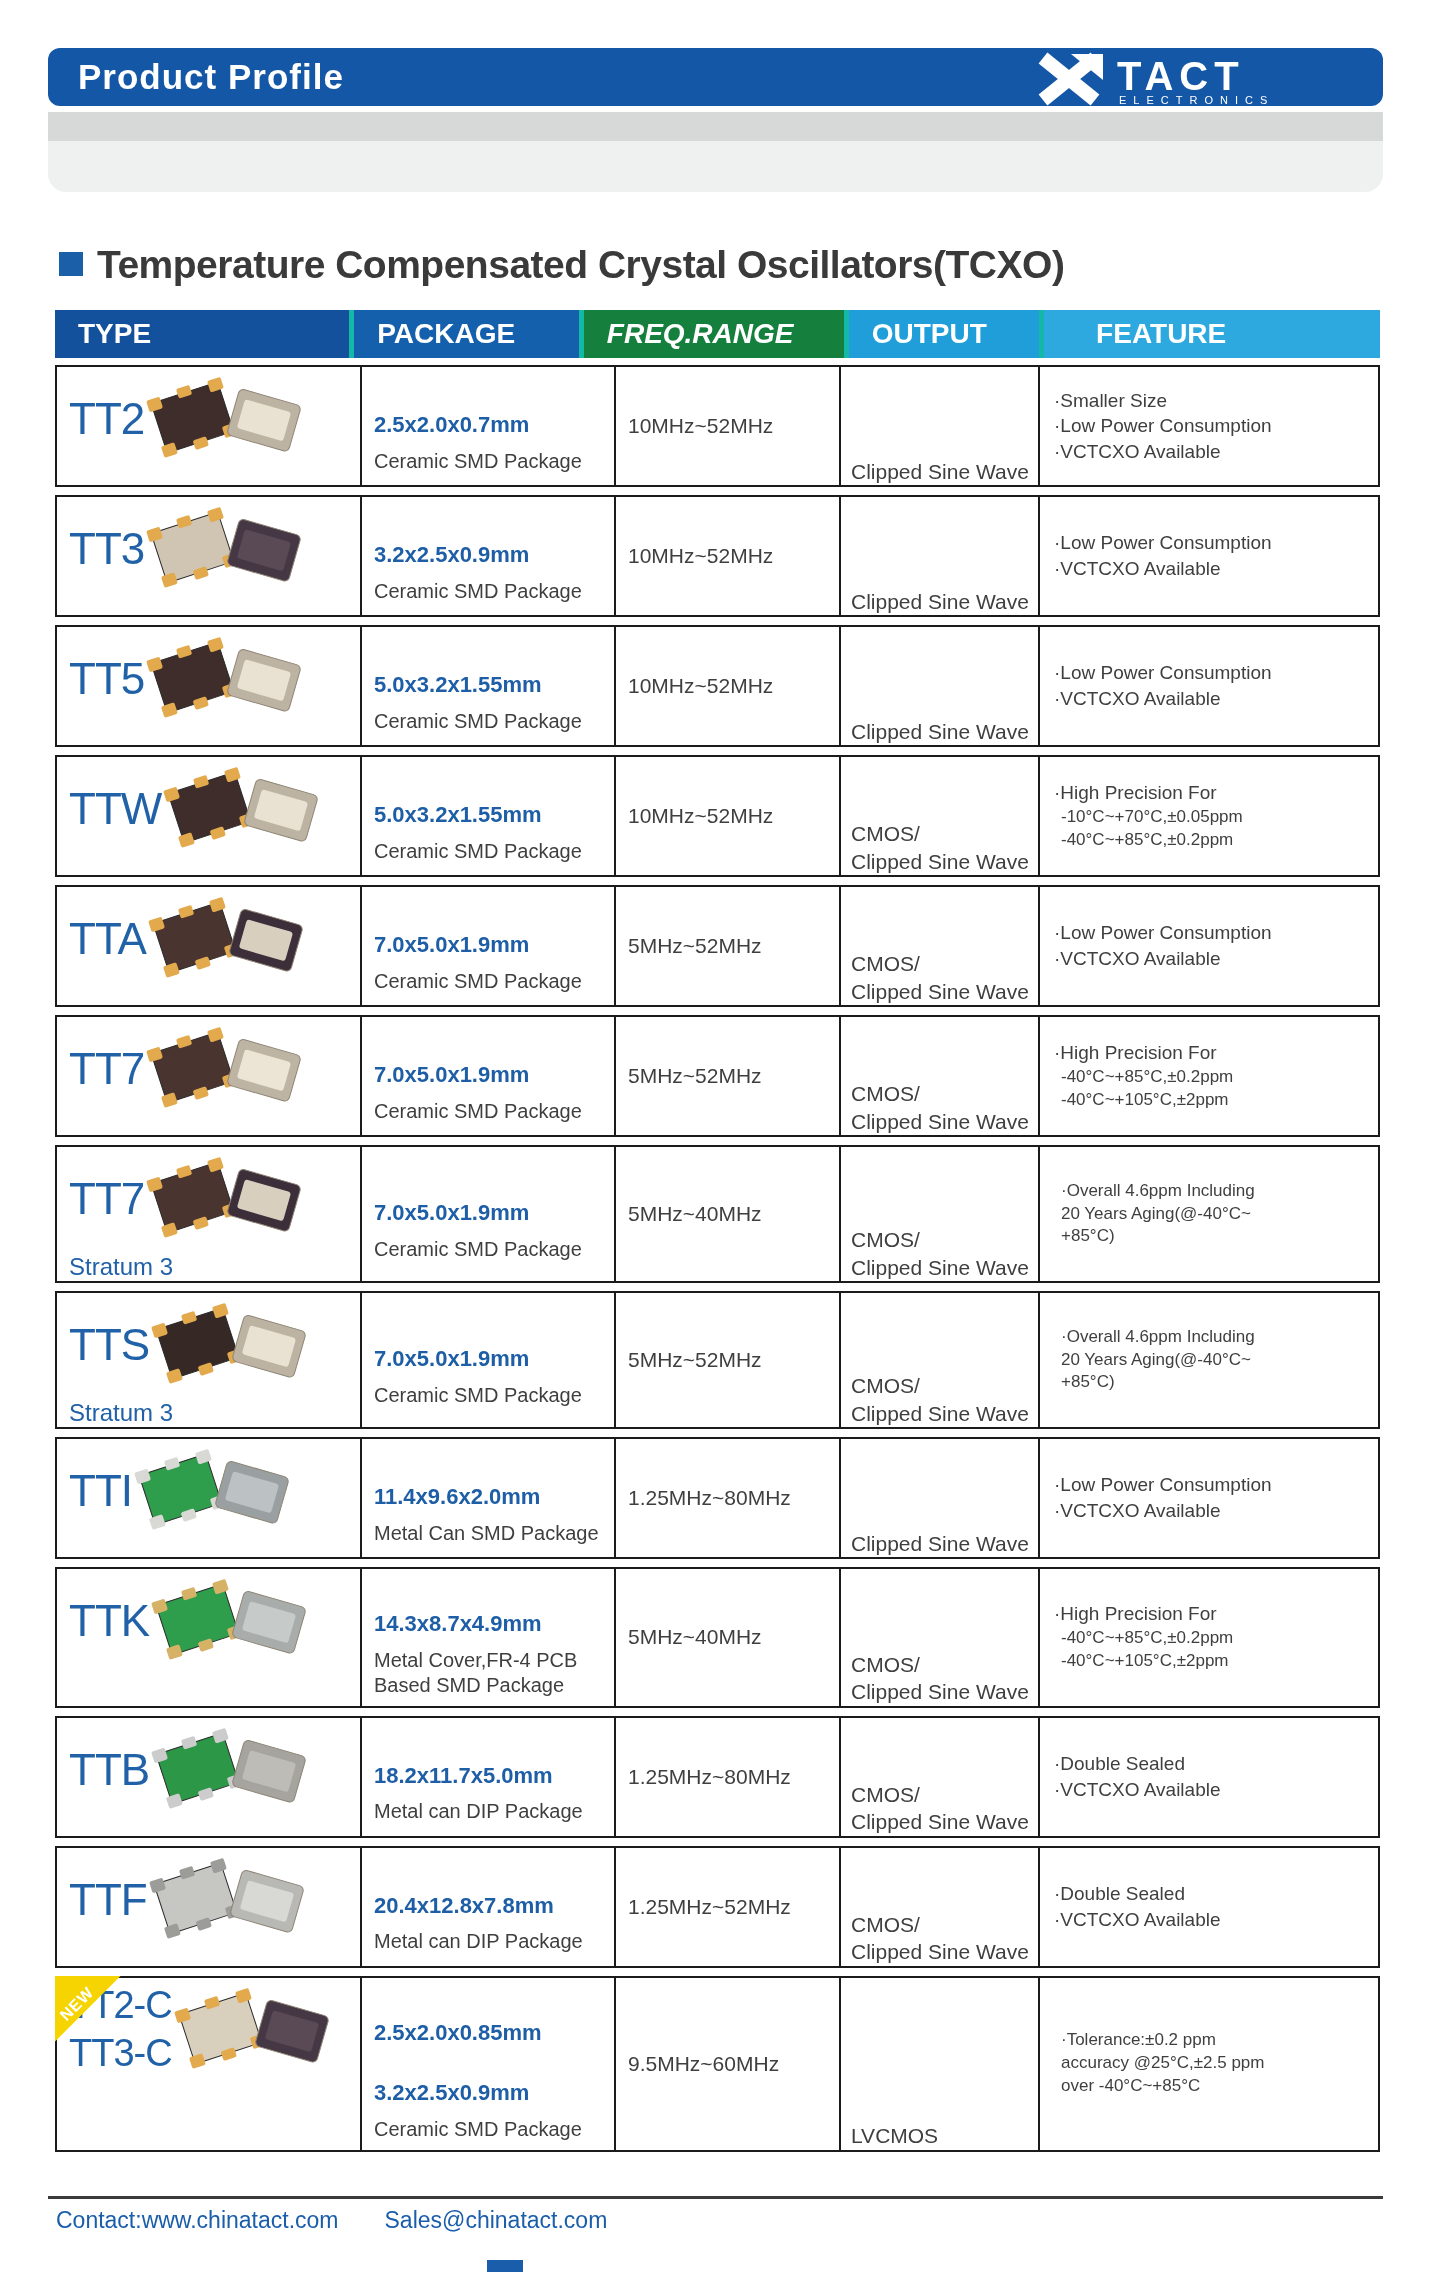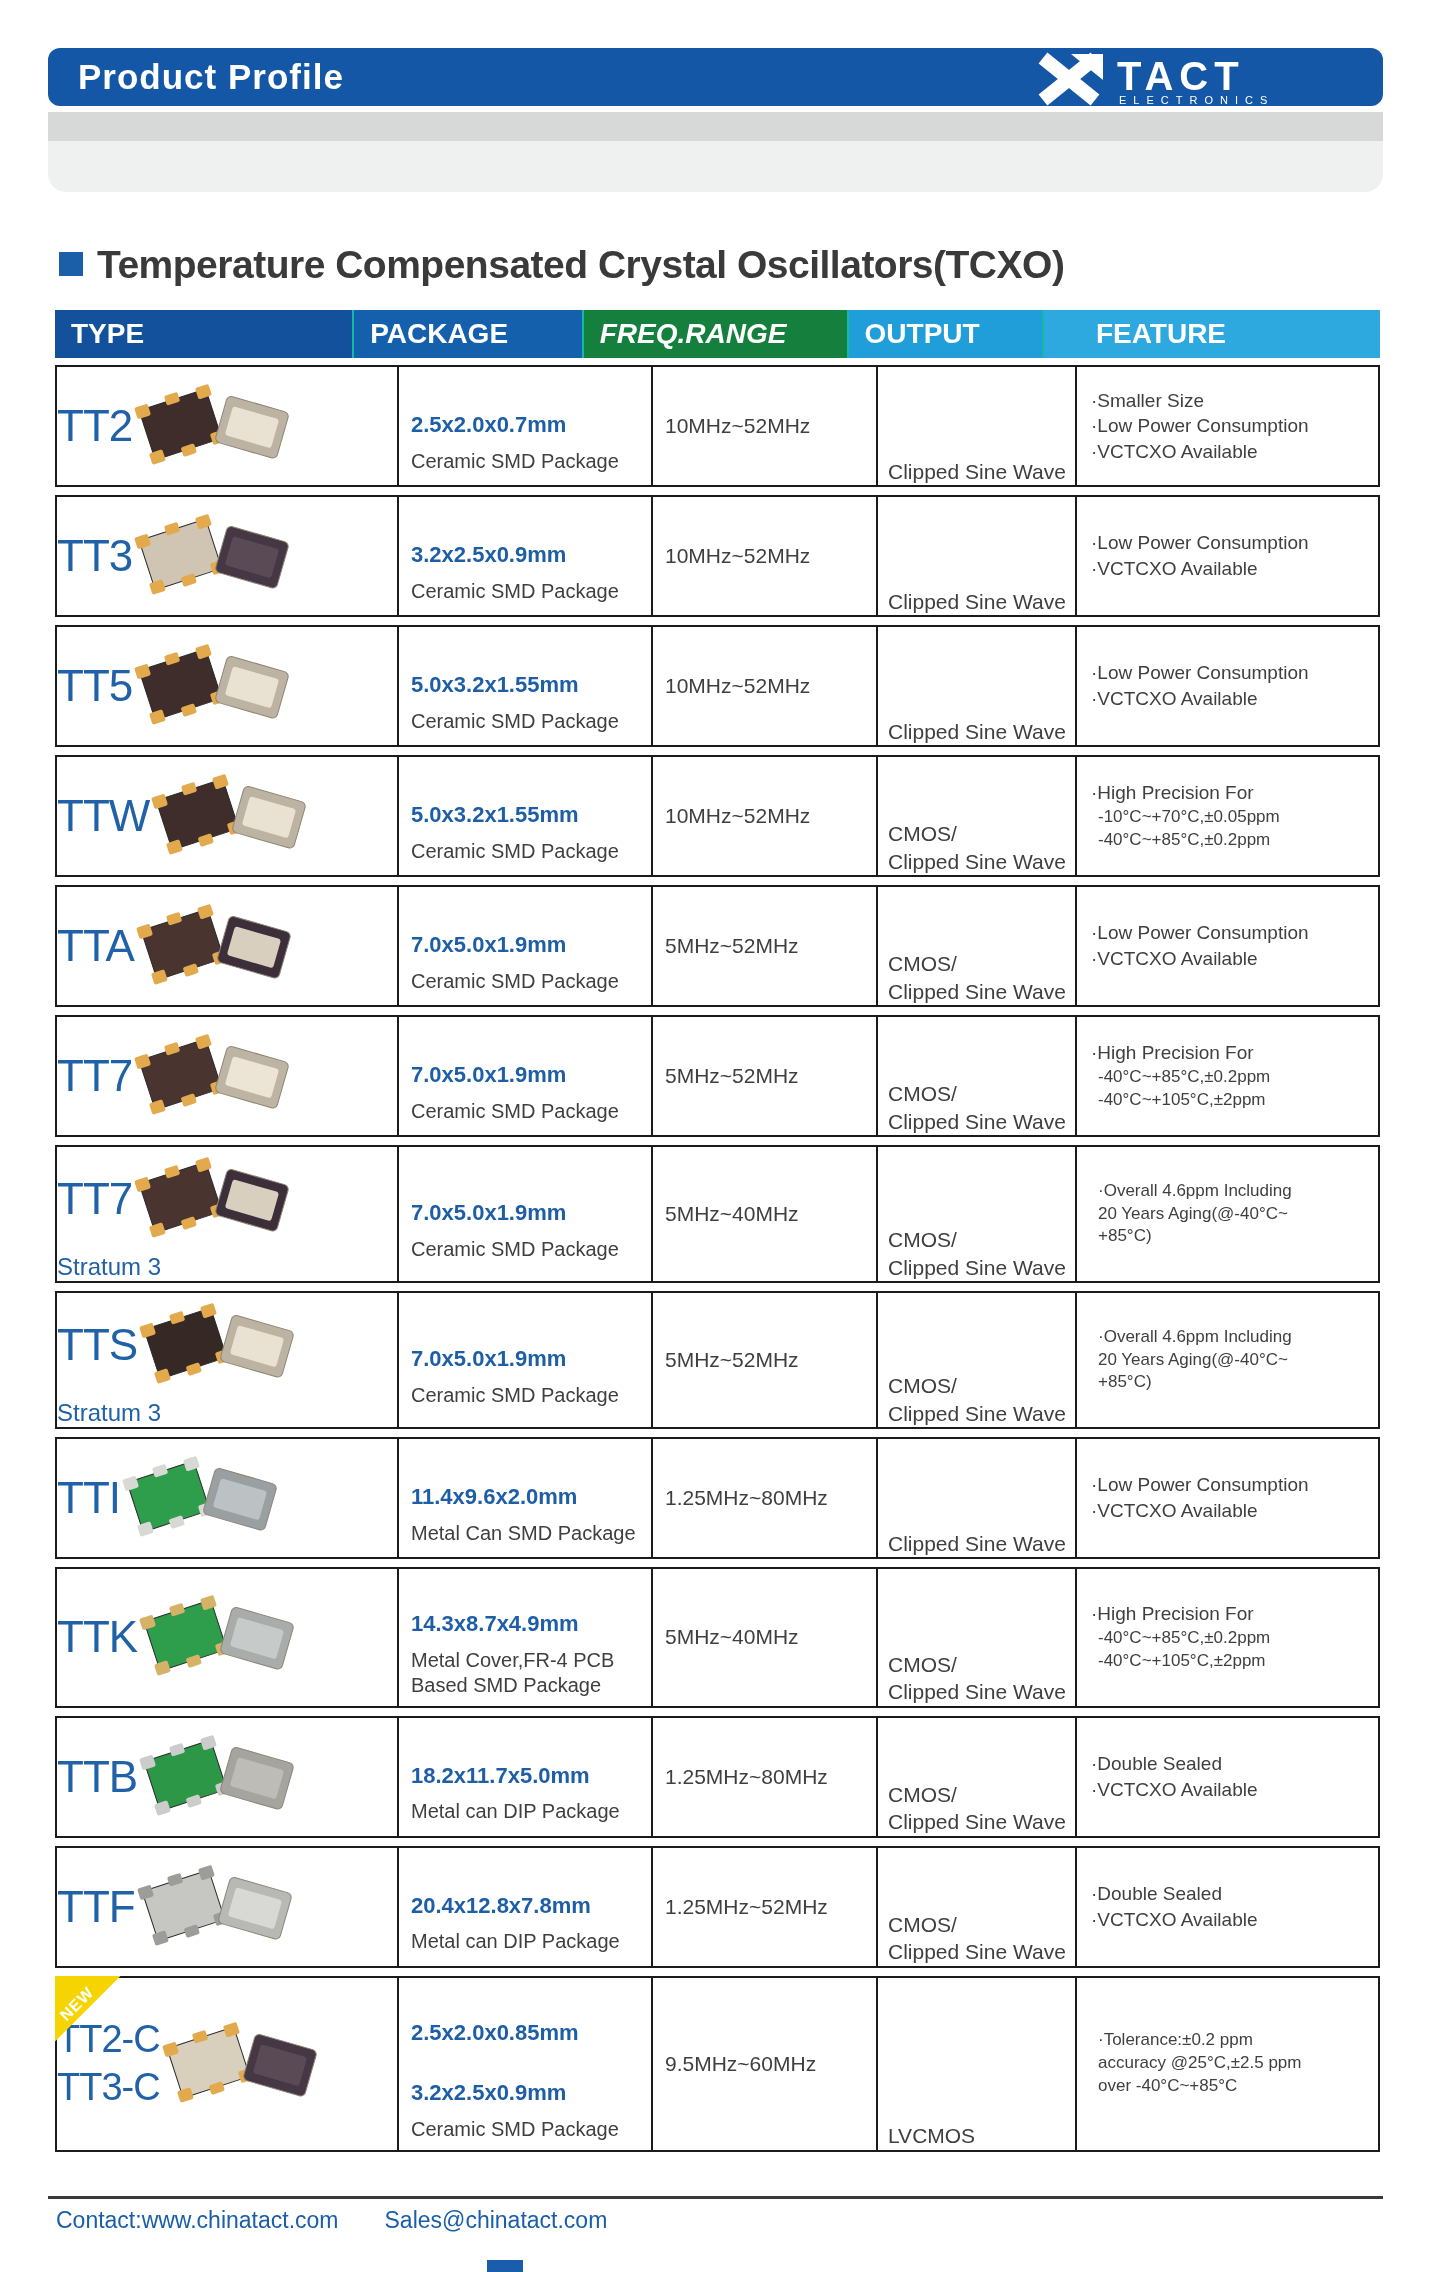--- a/index.html
+++ b/index.html
@@ -24,32 +24,32 @@
   }
   
   .section-row{position:absolute;left:55px;top:243px;display:flex;align-items:flex-start;}
   .bullet{width:24px;height:24px;background:#1a5fa8;margin:9px 14px 0 4px;flex:none;}
   .section-title{font-size:39px;font-weight:bold;color:#3a3a3a;letter-spacing:-0.5px;}
   
   .table{position:absolute;left:55px;top:310px;width:1325px;}
   .thead{display:flex;height:48px;}
   .th{
     box-sizing:border-box;color:#fff;font-weight:bold;font-size:28px;
-    display:flex;align-items:center;padding-left:16px;border-right:2px solid #14b8a6;
+    display:flex;align-items:center;padding-left:23px;border-right:5px solid #14b8a6;
   }
   .th:last-child{border-right:none;}
   .rows{margin-top:7px;}
   .row{
     box-sizing:border-box;display:flex;min-height:122px;margin-bottom:8px;
     border:2px solid #1b1b1b;position:relative;background:#fff;
   }
   .row.tallest{min-height:150px;}
   .cell{box-sizing:border-box;flex:none;}
   .cell + .cell{border-left:2px solid #1b1b1b;}
-  .c-type{width:340px;display:flex;flex-direction:column;justify-content:center;position:relative;}
+  .c-type{width:303px;display:flex;flex-direction:column;padding-left:12px;position:relative;}
   .type-inner{display:flex;align-items:center;}
   .type-lines{color:#2161a7;font-size:44px;line-height:0.95;letter-spacing:-1px;white-space:nowrap;}
   .row.multi .type-lines{font-size:38px;line-height:1.25;}
   .chips{flex:none;margin-left:0px;}
   .stratum{color:#2161a7;font-size:24px;margin-top:2px;}
   .c-pkg{width:254px;display:flex;flex-direction:column;justify-content:center;padding:8px 6px 8px 12px;}
   .pkg-size{color:#1e5ea6;font-weight:bold;font-size:22px;line-height:1.25;margin-top:33px;}
   .pkg-desc{color:#3f3f3f;font-size:20px;line-height:1.25;margin-top:10px;}
   .c-freq{width:225px;display:flex;align-items:center;padding-left:12px;color:#3f3f3f;font-size:21px;}
   .c-out{width:199px;display:flex;flex-direction:column;justify-content:flex-end;padding-left:10px;color:#3f3f3f;font-size:21px;line-height:1.3;}

